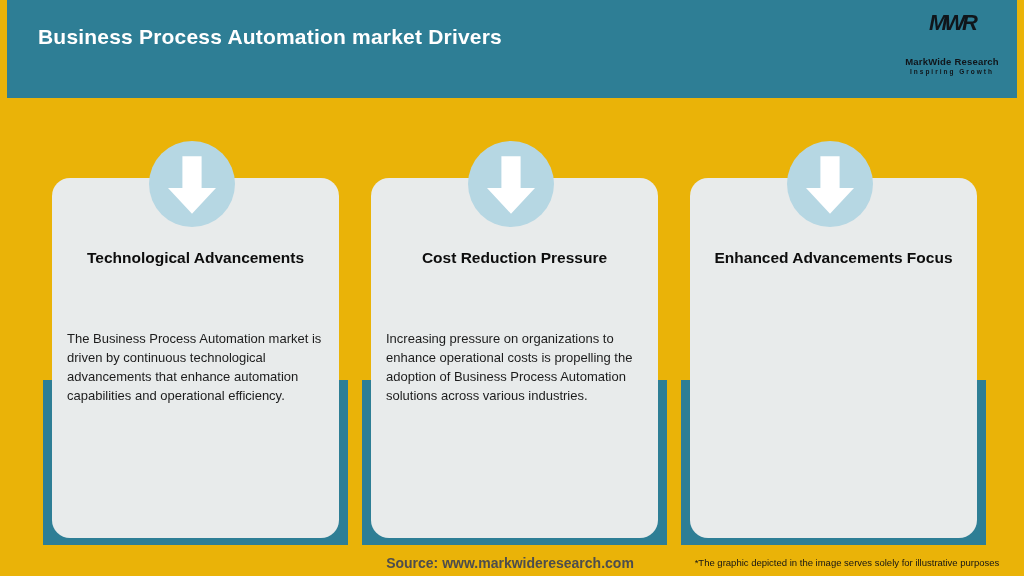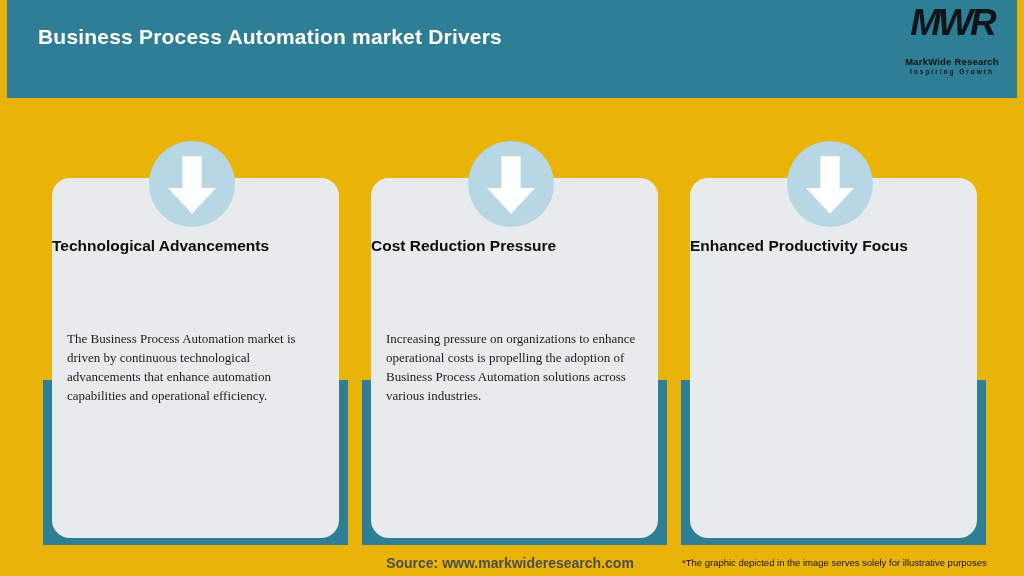--- a/index.html
+++ b/index.html
@@ -16,21 +16,21 @@
   }
   .header-title {
     position:absolute; left:31px; top:25px;
     font-size:21px; font-weight:bold; color:#ffffff; letter-spacing:.2px;
   }
   .logo {
     position:absolute; right:10px; top:7px; width:110px; text-align:center;
     color:#10151a;
   }
   .logo-monogram {
-    font-size:37px; line-height:32px; font-weight:900; font-style:italic;
+    font-size:22px; line-height:32px; font-weight:900; font-style:italic;
     letter-spacing:-3px; color:#10151a;
   }
   .logo-name { font-size:9.5px; font-weight:bold; letter-spacing:.2px; margin-top:17px; }
   .logo-tagline { font-size:6.5px; font-weight:bold; letter-spacing:2px; margin-top:1px; }
 
   
   .group { position:absolute; top:141px; width:305px; height:404px; }
   .group.g1 { left:43px; }
   .group.g2 { left:362px; }
   .group.g3 { left:681px; }
@@ -42,35 +42,35 @@
     position:absolute; left:9px; top:37px; width:287px; height:360px;
     background:var(--card-bg,#E8EBEB); border-radius:18px;
   }
   .circle {
     position:absolute; left:106px; top:0; width:86px; height:86px;
     border-radius:50%; background:var(--circle,#B6D7E3);
     display:flex; align-items:center; justify-content:center;
   }
   .circle svg { display:block; margin-top:2px; }
   .card-title {
-    position:absolute; left:9px; top:96px; width:287px;
-    font-size:15.5px; font-weight:bold; color:#0d0d0d;
+    position:absolute; left:9px; top:108px; width:287px;
+    text-align:center; font-size:15.5px; font-weight:bold; color:#0d0d0d;
   }
   .card-body {
     position:absolute; left:24px; top:188px; width:258px;
-    font-size:13px; line-height:19px; color:#1c1c1c;font-family:Liberation Serif, serif;
+    font-size:13px; line-height:19px; color:#1c1c1c;
   }
 
   
   .source-text {
     position:absolute; left:350px; top:555px; width:320px; text-align:center;
     font-size:14px; font-weight:bold; color:#4d4d4d;
   }
   .disclaimer-text {
-    position:absolute; right:12px; top:557px; width:330px; text-align:left;
+    position:absolute; right:12px; top:557px; width:330px; text-align:center;
     font-size:9.5px; color:#141414;
   }
 </style>
 </head>
 <body>
 
 <div class="canvas">
 
   <div class="header">
     <div class="header-title">Business Process Automation market Drivers</div>
@@ -112,19 +112,19 @@
   <div class="group g3">
     <div class="accent-frame"></div>
     <div class="card"></div>
     <div class="circle">
       <span>
         <svg width="48" height="58" viewBox="0 0 50 60">
           <polygon points="15,0 35,0 35,33 50,33 25,60 0,33 15,33" fill="#FFFFFF"></polygon>
         </svg>
       </span>
     </div>
-    <div class="card-title">Enhanced Productivity Focus</div>
+    <div class="card-title">Enhanced Advancements Focus</div>
   </div>
 
   <div class="source-text">Source: www.markwideresearch.com</div>
   <div class="disclaimer-text">*The graphic depicted in the image serves solely for illustrative purposes</div>
 
 </div>
 
 </body></html>

